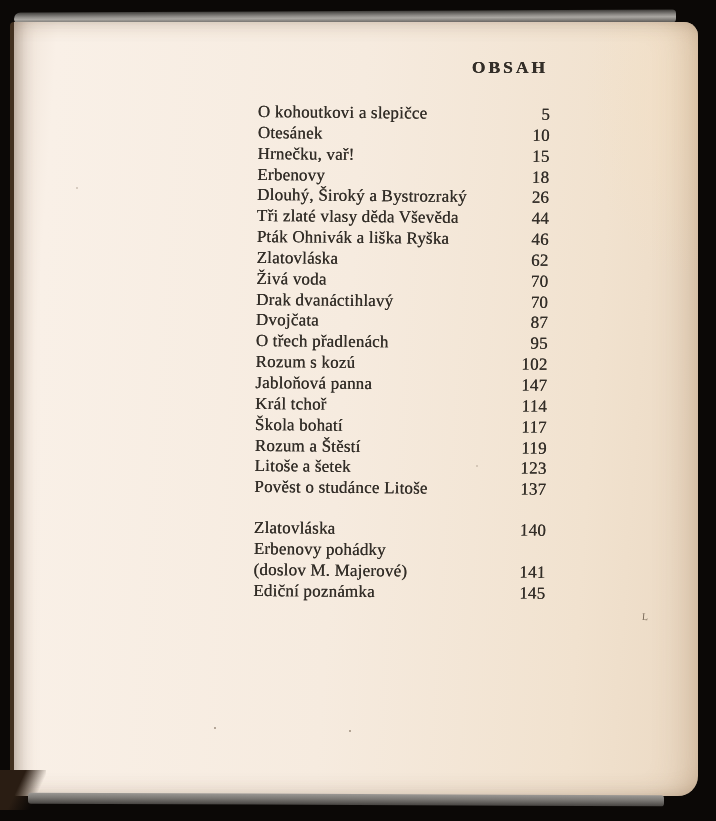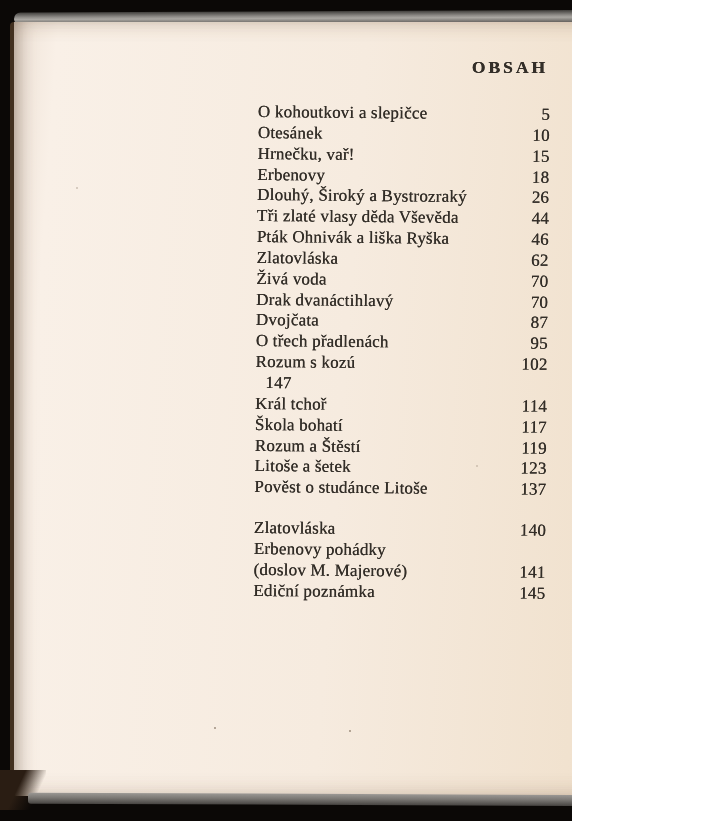--- a/index.html
+++ b/index.html
@@ -1,17 +1,17 @@
 <!DOCTYPE html>
 <html style="--background: #0b0806; --paper: #f6ebdf; --ink: #332e28; --book-edge: #8f8c88;"><head>
 <meta charset="utf-8">
 <style>
   html,body { margin:0; padding:0; }
   .scene {
-    position:relative; width:572px; height:821px;
+    position:relative; width:716px; height:821px;
     background:var(--background,#0b0806); overflow:hidden;
     font-family:"Liberation Serif", serif;
     text-align:right;
   }
   
   .top-band {
     position:absolute; left:14px; top:11px; width:662px; height:13px;
     border-radius:7px 4px 4px 7px;
     background:linear-gradient(180deg,#3f3d3a 0%,#8f8c88 38%,#aaa7a2 55%,#56534f 100%);
     transform:rotate(-0.25deg);
@@ -132,20 +132,21 @@
           </div>
           <div class="toc-row">
             <span class="toc-title">O třech přadlenách</span>
             <span class="toc-page">95</span>
           </div>
           <div class="toc-row">
             <span class="toc-title">Rozum s kozú</span>
             <span class="toc-page">102</span>
           </div>
           <div class="toc-row">
+            <span class="toc-title">Jabloňová panna</span>
             <span class="toc-page">147</span>
           </div>
           <div class="toc-row">
             <span class="toc-title">Král tchoř</span>
             <span class="toc-page">114</span>
           </div>
           <div class="toc-row">
             <span class="toc-title">Škola bohatí</span>
             <span class="toc-page">117</span>
           </div>

